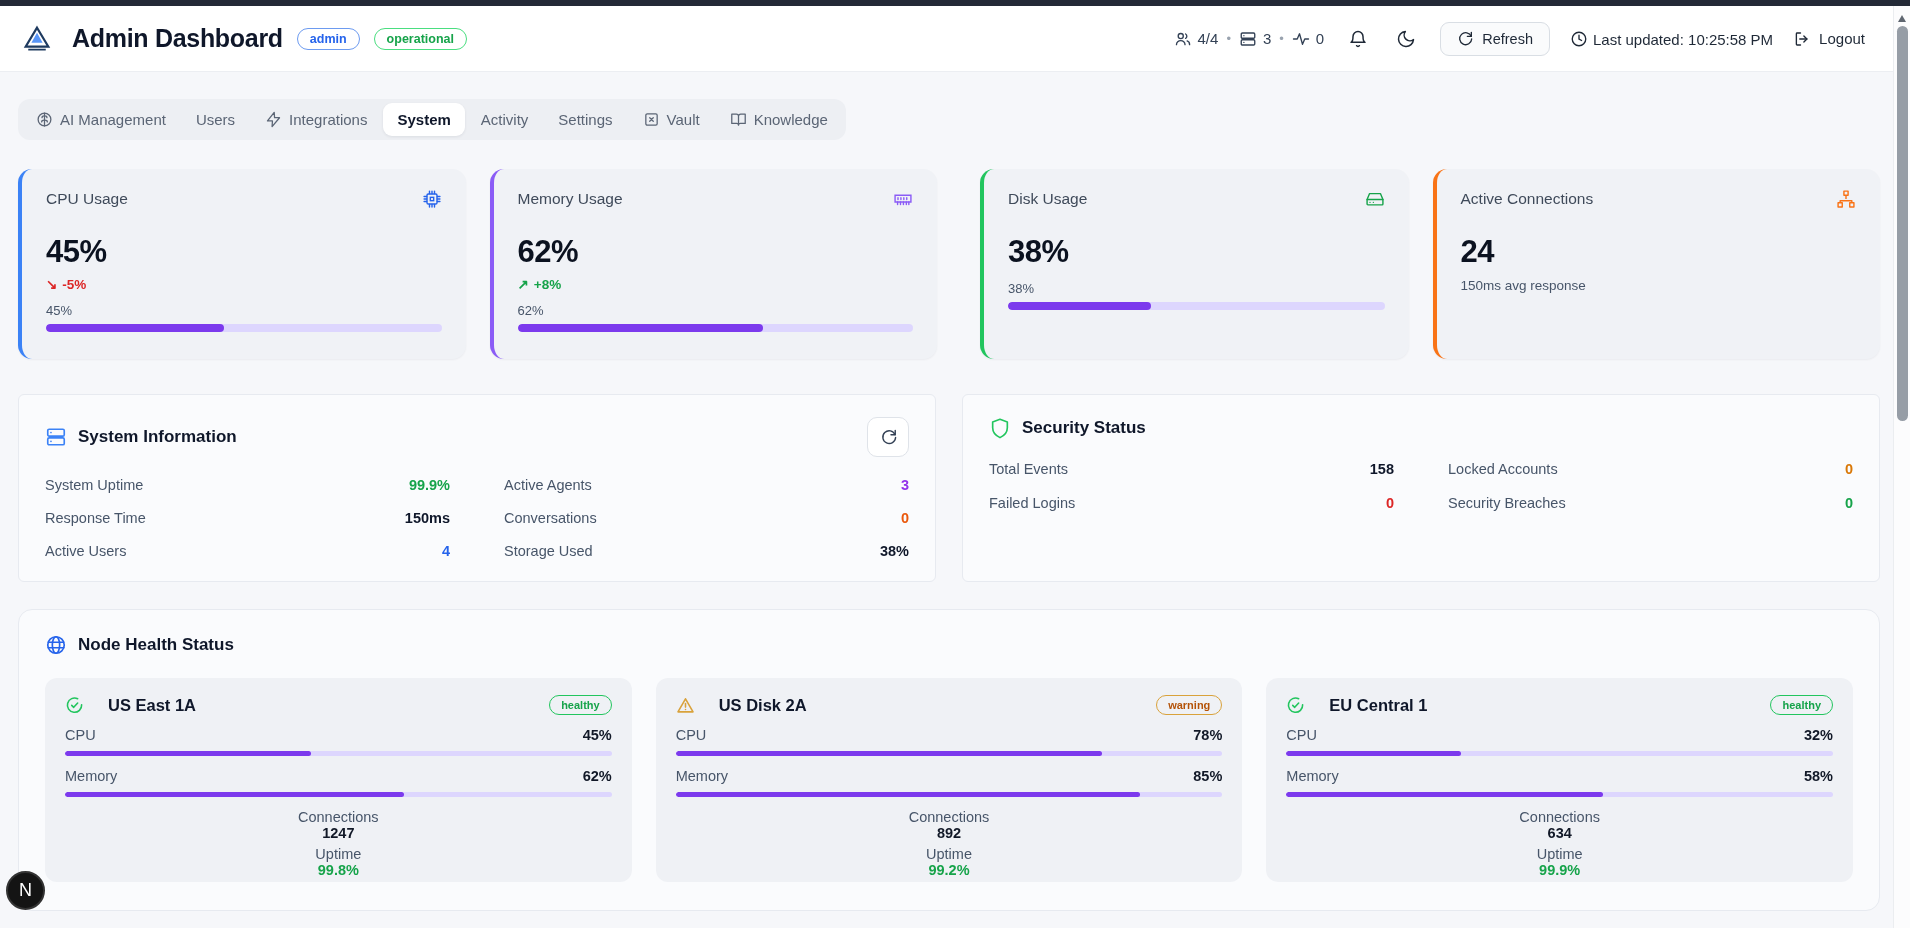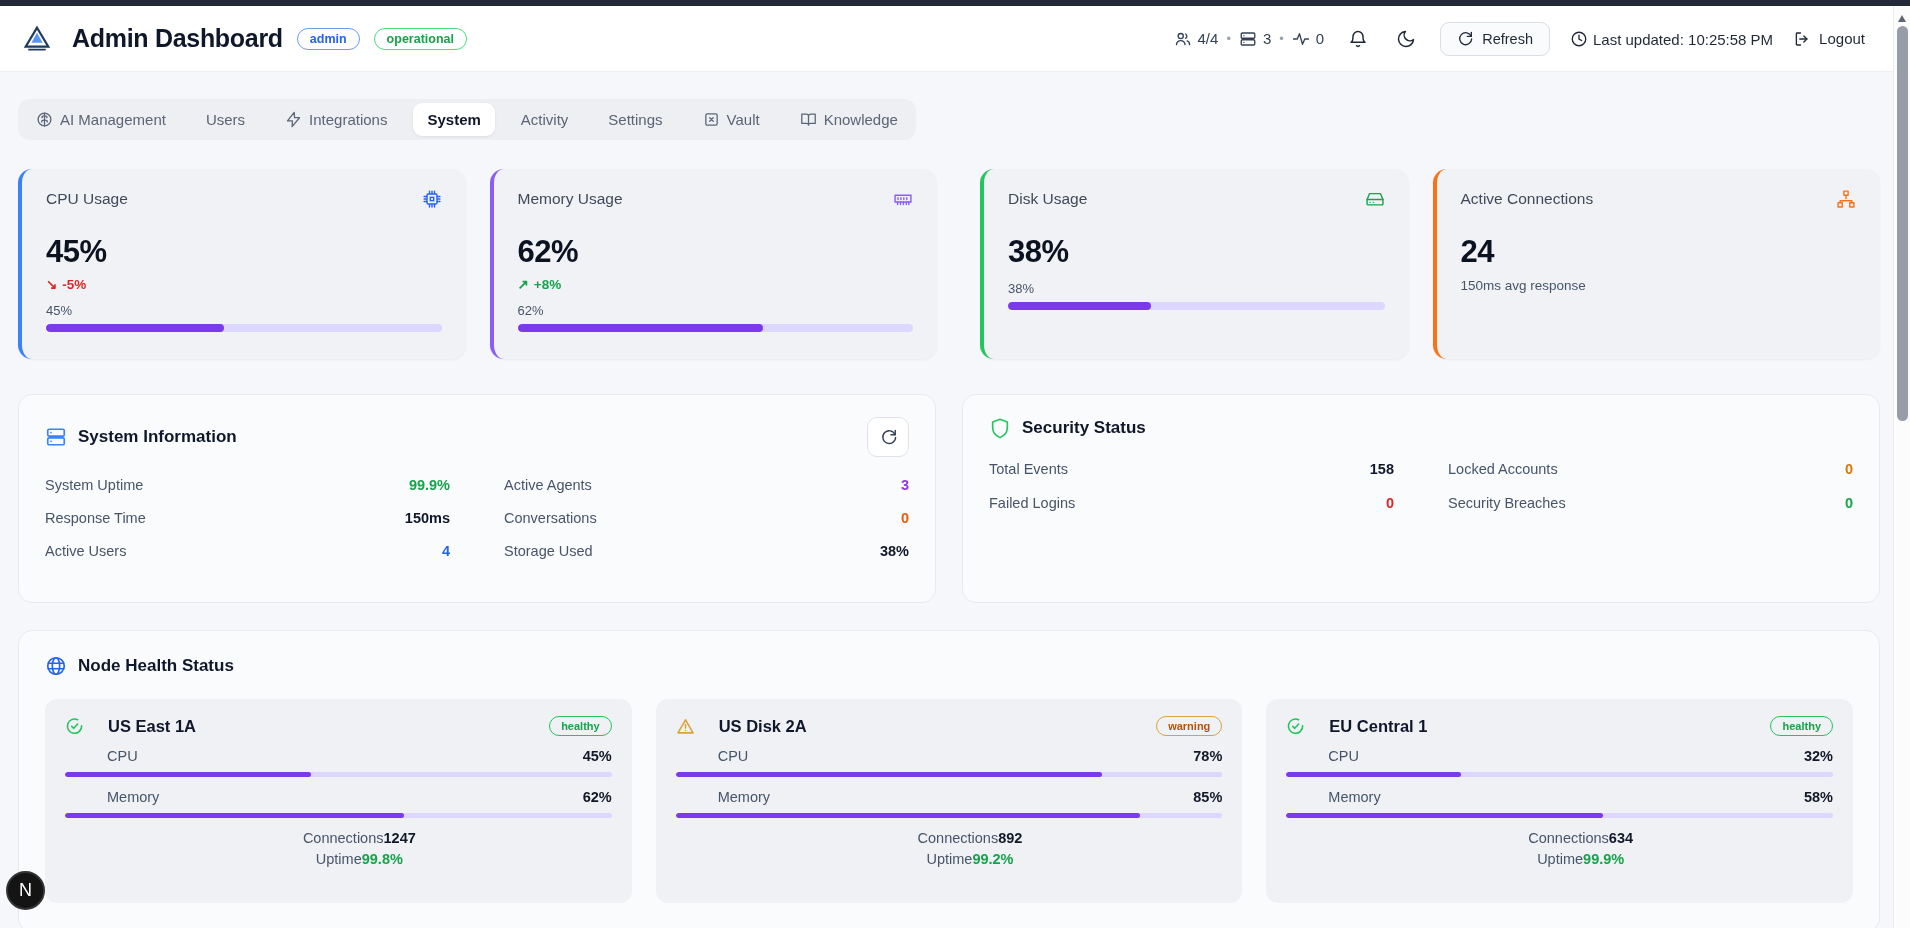--- a/index.html
+++ b/index.html
@@ -27,67 +27,67 @@
   .dot-sep { color:#9aa3af; font-size:13px; }
   .icon-btn { background:none; border:none; cursor:pointer; display:flex; align-items:center; padding:4px; }
   .refresh-btn { display:flex; align-items:flex-end; gap:9px; padding:8px 16px; background:#fafbfc; border:1px solid #d9dee4; border-radius:9px; font-size:14.5px; font-weight:500; color:#1f2937; cursor:pointer; font-family:inherit; }
   .last-updated { display:flex; align-items:flex-end; gap:5px; font-size:15px; color:#1f2937; }
   .logout { display:flex; align-items:center; gap:8px; font-size:15px; font-weight:500; color:#1f2937; cursor:pointer; background:none; border:none; font-family:inherit; }
 
   
   .main { position:absolute; top:72px; left:0; right:17px; bottom:0; padding:27px 13px 0 18px; }
 
   
-  .tabbar { display:inline-flex; align-items:center; background:#edeff3; border-radius:12px; padding:4px; gap:12px; margin-bottom:29px; }
+  .tabbar { display:inline-flex; align-items:center; background:#edeff3; border-radius:12px; padding:4px; gap:2px; margin-bottom:29px; }
   .tab { display:flex; align-items:center; gap:7px; padding:8px 14px; border-radius:9px; font-size:15px; color:#5b6575; cursor:pointer; background:none; border:none; font-family:inherit; white-space:nowrap; }
   .tab.active { background:#fff; color:#0f172a; font-weight:600; box-shadow:0 1px 3px rgba(16,24,40,.08); }
   .tab svg { flex:0 0 auto; }
 
   
   .stats-grid { display:grid; grid-template-columns:repeat(4,1fr); gap:24px; margin-bottom:35px; }
   .stat-card { background:#f0f2f6; border-radius:14px; border-left:4px solid #3b82f6; padding:20px 24px; height:190px; box-shadow:0 1px 2px rgba(16,24,40,.05); position:relative; }
   .stat-head { display:flex; align-items:center; justify-content:space-between; }
   .stat-title { font-size:15.5px; color:#3f4a5a; }
   .stat-value { font-size:31px; font-weight:800; color:#0b1220; margin-top:25px; letter-spacing:-0.5px; }
   .stat-trend { display:flex; align-items:center; gap:5px; font-size:13.5px; font-weight:600; margin-top:6px; }
   .trend-down { color:#dc2626; }
   .trend-up { color:#16a34a; }
   .bar-label { font-size:13px; color:#475569; margin-top:11px; }
   .progress { height:8px; border-radius:5px; background:#ddd6fe; margin-top:6px; overflow:hidden; }
   .progress > div { height:100%; border-radius:5px; background:#7c3aed; }
   .stat-sub { font-size:13.5px; color:#475569; margin-top:8px; }
 
   
   .panels-row { display:grid; grid-template-columns:1fr 1fr; gap:26px; margin-bottom:27px; }
-  .panel { background:#fafbfd; border:1px solid #e7eaf0; border-radius:14px; padding:22px 26px; height:209px; }
+  .panel { background:#fafbfd; border:1px solid #e7eaf0; border-radius:6px; padding:22px 26px; height:188px; }
   .panel-head { display:flex; align-items:center; justify-content:space-between; }
   .panel-title-wrap { display:flex; align-items:center; gap:11px; }
   .panel-title { font-size:17px; font-weight:700; color:#0f172a; }
   .panel-refresh { width:42px; height:40px; background:#fff; border:1px solid #dfe3e9; border-radius:10px; display:flex; align-items:center; justify-content:center; cursor:pointer; }
   .kv-grid { display:grid; grid-template-columns:1fr 1fr; column-gap:54px; row-gap:17px; margin-top:20px; }
   .kv-row { display:flex; align-items:center; justify-content:space-between; }
   .kv-label { font-size:14.5px; color:#475569; }
   .kv-value { font-size:14.5px; font-weight:700; }
 
   
   .node-panel { background:#fafbfd; border:1px solid #e7eaf0; border-radius:14px; padding:24px 26px; height:302px; }
   .nodes-grid { display:grid; grid-template-columns:repeat(3,1fr); gap:24px; margin-top:22px; }
   .node-card { background:#eff1f5; border-radius:12px; padding:17px 20px; height:204px; }
   .node-head { display:flex; align-items:center; justify-content:space-between; margin-bottom:12px; }
   .node-name-wrap { display:flex; align-items:flex-end; gap:24px; }
   .node-name { font-size:16.5px; font-weight:700; color:#0f172a; }
   .badge { border:1.5px solid; border-radius:999px; padding:3px 11px; font-size:11px; font-weight:600; background:transparent; }
   .badge-healthy { border-color:#22c55e; color:#16a34a; }
   .badge-warning { border-color:#d9a23b; color:#b45309; }
   .metric-row { display:flex; align-items:center; justify-content:space-between; font-size:14.5px; margin-top:2px; }
-  .metric-label { color:#475569;margin-left:42px; }
+  .metric-label { color:#475569; }
   .metric-value { font-weight:600; color:#111827; }
   .node-bar { height:5px; border-radius:3px; background:#ddd6fe; margin:8px 0 12px; overflow:hidden; }
   .node-bar > div { height:100%; border-radius:3px; background:#7c3aed; }
-  .node-kv { display:flex; align-items:center; justify-content:center; font-size:14.5px; margin-top:5px; }
+  .node-kv { display:flex; align-items:center; justify-content:flex-end; font-size:14.5px; margin-top:5px;flex-direction:column; }
   .uptime-val { color:#16a34a; font-weight:700; }
 
   
   .n-badge { position:absolute; left:6px; top:871px; width:39px; height:39px; border-radius:50%; background:#141414; border:2px solid #333; color:#fff; display:flex; align-items:center; justify-content:center; font-size:18px; font-weight:500; cursor:pointer; }
 </style>
 </head>
 <body>
 
 <div class="top-strip"></div>
 

